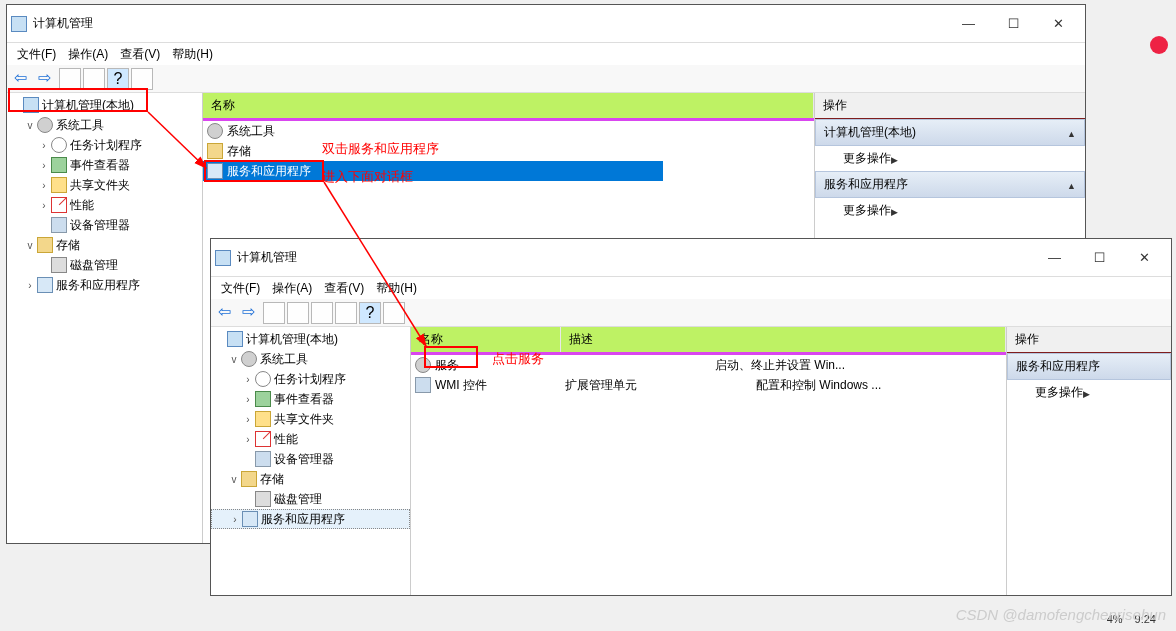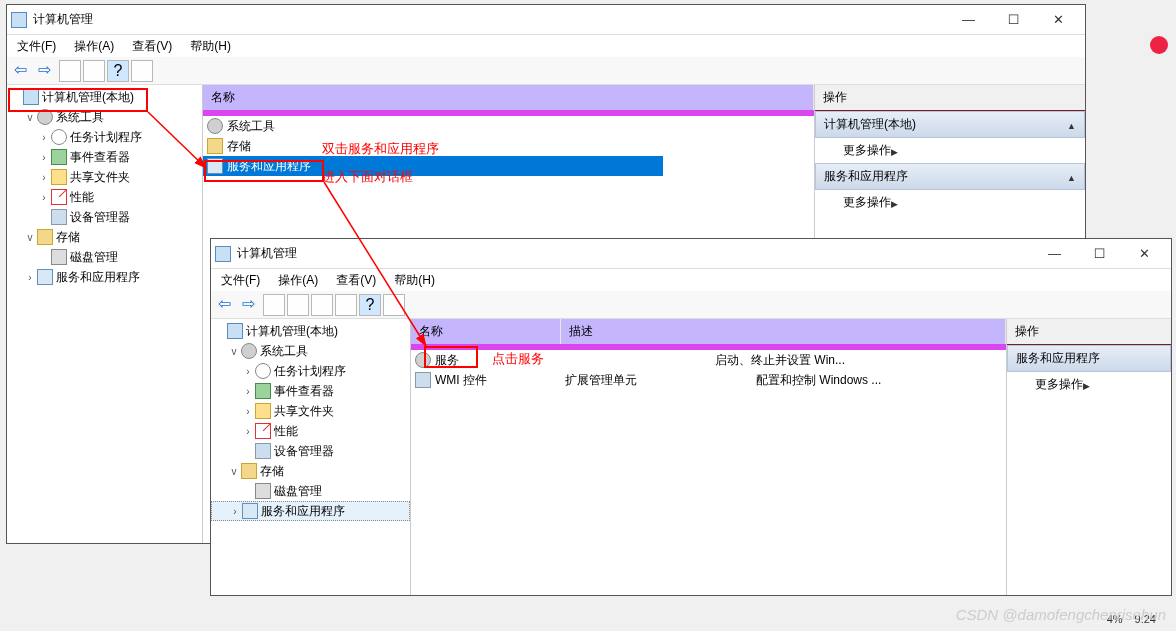--- a/index.html
+++ b/index.html
@@ -1,33 +1,33 @@
 <!DOCTYPE html>
 <html><head>
 <meta charset="utf-8">
 <style>
   * { box-sizing: border-box; font-family: "Microsoft YaHei", "Segoe UI", sans-serif; }
   body { margin: 0; background: #f0f0f0; width: 1176px; height: 631px; position: relative; overflow: hidden; }
   .window { position: absolute; background: #fff; border: 1px solid #555; display: flex; flex-direction: column; }
-  .titlebar { height: 30px; display: flex; align-items: center; padding: 0 4px; background: #fff; border-bottom: 1px solid #ddd; font-size: 12px; }
+  .titlebar { height: 38px; display: flex; align-items: center; padding: 0 4px; background: #fff; border-bottom: 1px solid #ddd; font-size: 12px; }
   .titlebar .title-icon { width: 16px; height: 16px; margin-right: 6px; }
   .titlebar .title-text { flex: 1; }
   .titlebar .win-btns { display: flex; gap: 0; }
   .win-btn { width: 45px; height: 29px; display: flex; align-items: center; justify-content: center; font-size: 13px; color: #333; }
-  .menubar { height: 22px; display: flex; align-items: center; padding: 2px 4px; font-size: 12px; gap: 6px; background: #fff; }
+  .menubar { height: 22px; display: flex; align-items: center; padding: 2px 4px; font-size: 12px; background: #fff; }
   .menu-item { padding: 2px 6px; }
   .toolbar { height: 28px; display: flex; align-items: center; padding: 2px 4px; gap: 2px; background: #f8f8f8; border-bottom: 1px solid #ddd; }
   .tool-btn { width: 22px; height: 22px; display: flex; align-items: center; justify-content: center; border: 1px solid transparent; }
   .tool-btn.box { border: 1px solid #b8b8b8; background: #fefefe; }
   .body-area { flex: 1; display: flex; overflow: hidden; }
   .tree-pane { border-right: 1px solid #ccc; background: #fff; overflow: auto; font-size: 12px; }
   .list-pane { flex: 1; background: #fff; overflow: auto; font-size: 12px; border-right: 1px solid #ccc; }
   .actions-pane { background: #fff; font-size: 12px; display: flex; flex-direction: column; }
   .pane-header { background: #f0f0f0; font-size: 12px; padding: 4px 8px; border-bottom: 1px solid #7f1d1d; }
-  .col-headers { display: flex; background: #c4b5fd; border-bottom: 6px solid #d946ef; }
+  .col-headers { display: flex; background: #bef264; border-bottom: 3px solid #d946ef; }
   .col-h { padding: 4px 8px; font-size: 12px; border-right: 1px solid #e8e8e8; }
   .list-row { display: flex; align-items: center; padding: 2px 4px; height: 20px; }
   .list-row.selected { background: #0078d7; color: #fff; }
   .row-icon { width: 16px; height: 16px; margin-right: 4px; flex-shrink: 0; }
   .tree { padding: 2px 0; }
   .tree-row { display: flex; align-items: center; height: 20px; padding: 0 2px; white-space: nowrap; }
   .tree-row .exp { width: 14px; text-align: center; color: #555; font-size: 10px; cursor: default; }
   .tree-row .t-icon { width: 16px; height: 16px; margin-right: 3px; flex-shrink:0; }
   .tree-row.sel { background: #e5f1fb; border: 1px dotted #888; }
   .indent0 { padding-left: 2px; }

